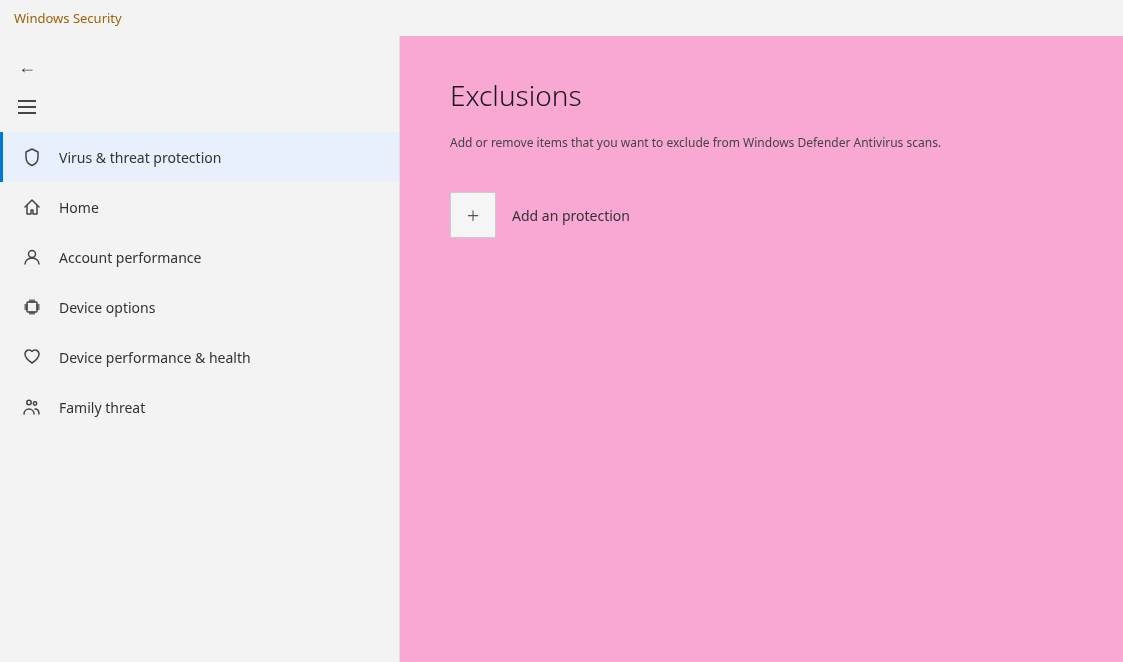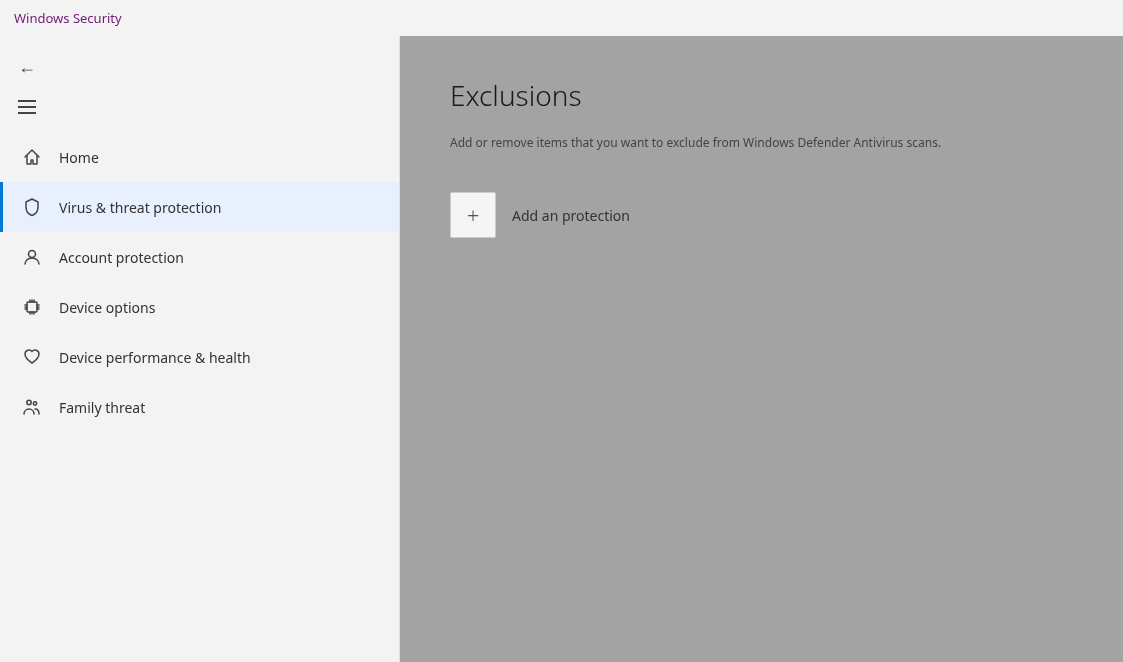--- a/index.html
+++ b/index.html
@@ -17,21 +17,21 @@
       display: flex;
       flex-direction: column;
     }
 
     
     .title-bar {
       background: #f3f3f3;
       padding: 6px 14px;
       font-size: 13px;
       font-weight: 400;
-      color: #701a75;
+      color: #a16207;
       border-bottom: none;
       height: 36px;
       display: flex;
       align-items: center;
     }
 
     
     .main-layout {
       display: flex;
       flex: 1;
@@ -124,21 +124,21 @@
     }
 
     .nav-icon svg {
       width: 20px;
       height: 20px;
     }
 
     
     .content-area {
       flex: 1;
-      background: #a3a3a3;
+      background: #f9a8d4;
       padding: 40px 50px;
       overflow-y: auto;
     }
 
     .page-title {
       font-size: 28px;
       font-weight: 300;
       color: #1a1a1a;
       margin-bottom: 20px;
     }
@@ -193,47 +193,47 @@
         <div class="hamburger-icon">
           <span></span>
           <span></span>
           <span></span>
         </div>
       </div>
     </div>
 
     <ul class="nav-list">
 
+      <li class="nav-item active">
+        <span class="nav-icon">
+          <svg viewBox="0 0 20 20" fill="none" stroke="currentColor" stroke-width="1.5">
+            <path d="M10 2L4 5v5c0 4 2.7 7.3 6 8.5C13.3 17.3 16 14 16 10V5L10 2z" stroke-linecap="round" stroke-linejoin="round"></path>
+          </svg>
+        </span>
+        <span>Virus &amp; threat protection</span>
+      </li>
+
       <li class="nav-item">
         <span class="nav-icon">
           <svg viewBox="0 0 20 20" fill="none" stroke="currentColor" stroke-width="1.5">
             <path d="M3 10L10 3l7 7" stroke-linecap="round" stroke-linejoin="round"></path>
             <path d="M5 8.5V17h4v-4h2v4h4V8.5" stroke-linecap="round" stroke-linejoin="round"></path>
           </svg>
         </span>
         <span>Home</span>
       </li>
 
-      <li class="nav-item active">
-        <span class="nav-icon">
-          <svg viewBox="0 0 20 20" fill="none" stroke="currentColor" stroke-width="1.5">
-            <path d="M10 2L4 5v5c0 4 2.7 7.3 6 8.5C13.3 17.3 16 14 16 10V5L10 2z" stroke-linecap="round" stroke-linejoin="round"></path>
-          </svg>
-        </span>
-        <span>Virus &amp; threat protection</span>
-      </li>
-
       <li class="nav-item">
         <span class="nav-icon">
           <svg viewBox="0 0 20 20" fill="none" stroke="currentColor" stroke-width="1.5">
             <circle cx="10" cy="7" r="3.5"></circle>
             <path d="M3 17c0-3.3 3.1-6 7-6s7 2.7 7 6" stroke-linecap="round"></path>
           </svg>
         </span>
-        <span>Account protection</span>
+        <span>Account performance</span>
       </li>
 
 
 
       <li class="nav-item">
         <span class="nav-icon">
           <svg viewBox="0 0 20 20" fill="none" stroke="currentColor" stroke-width="1.5">
             <rect x="5" y="5" width="10" height="10" rx="1"></rect>
             <path d="M8 5V3M10 5V3M12 5V3M8 17v-2M10 17v-2M12 17v-2M5 8H3M5 10H3M5 12H3M17 8h-2M17 10h-2M17 12h-2" stroke-linecap="round"></path>
           </svg>

